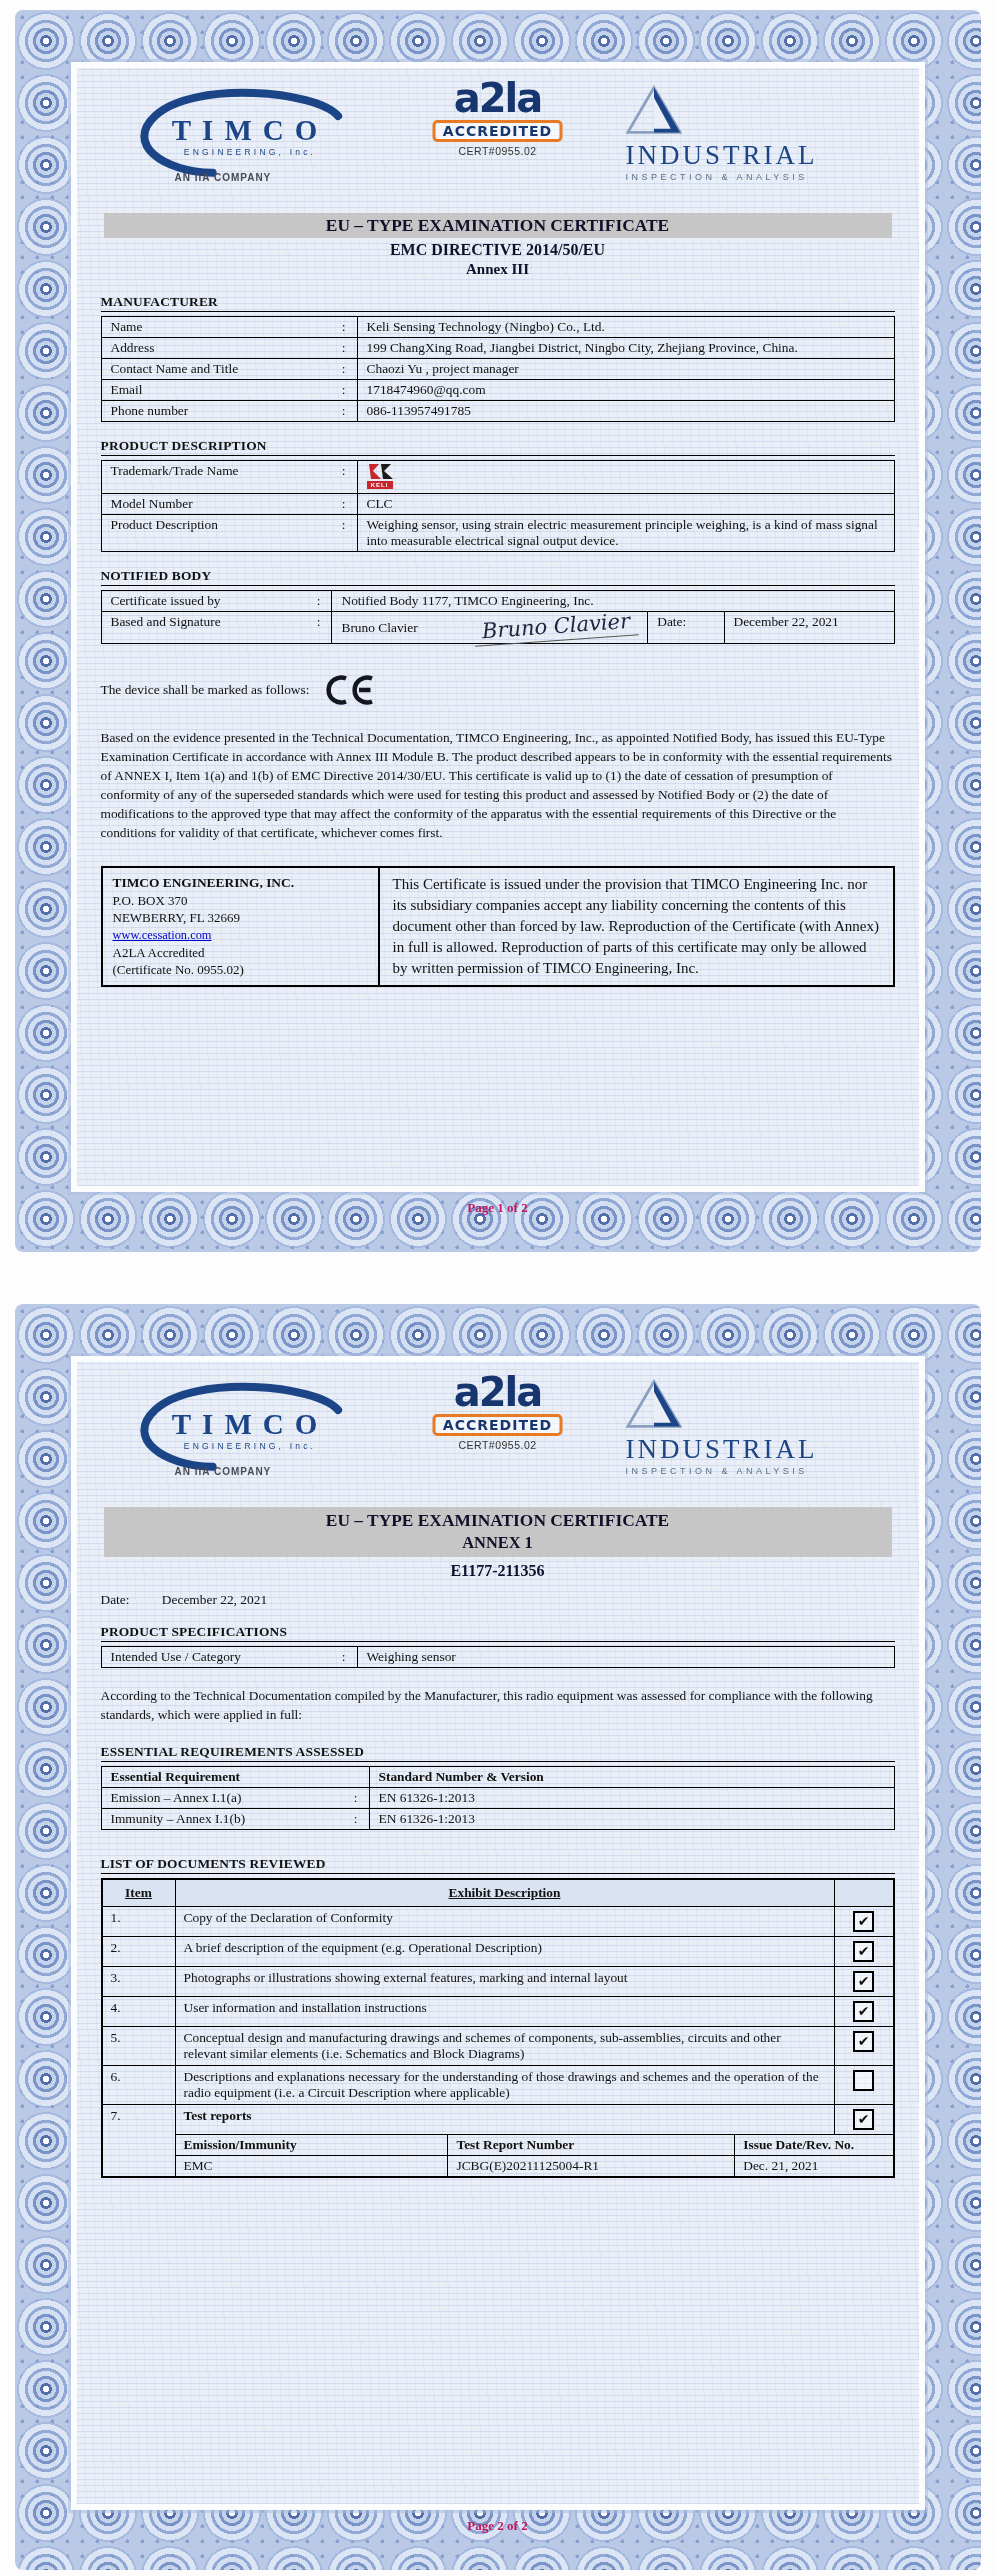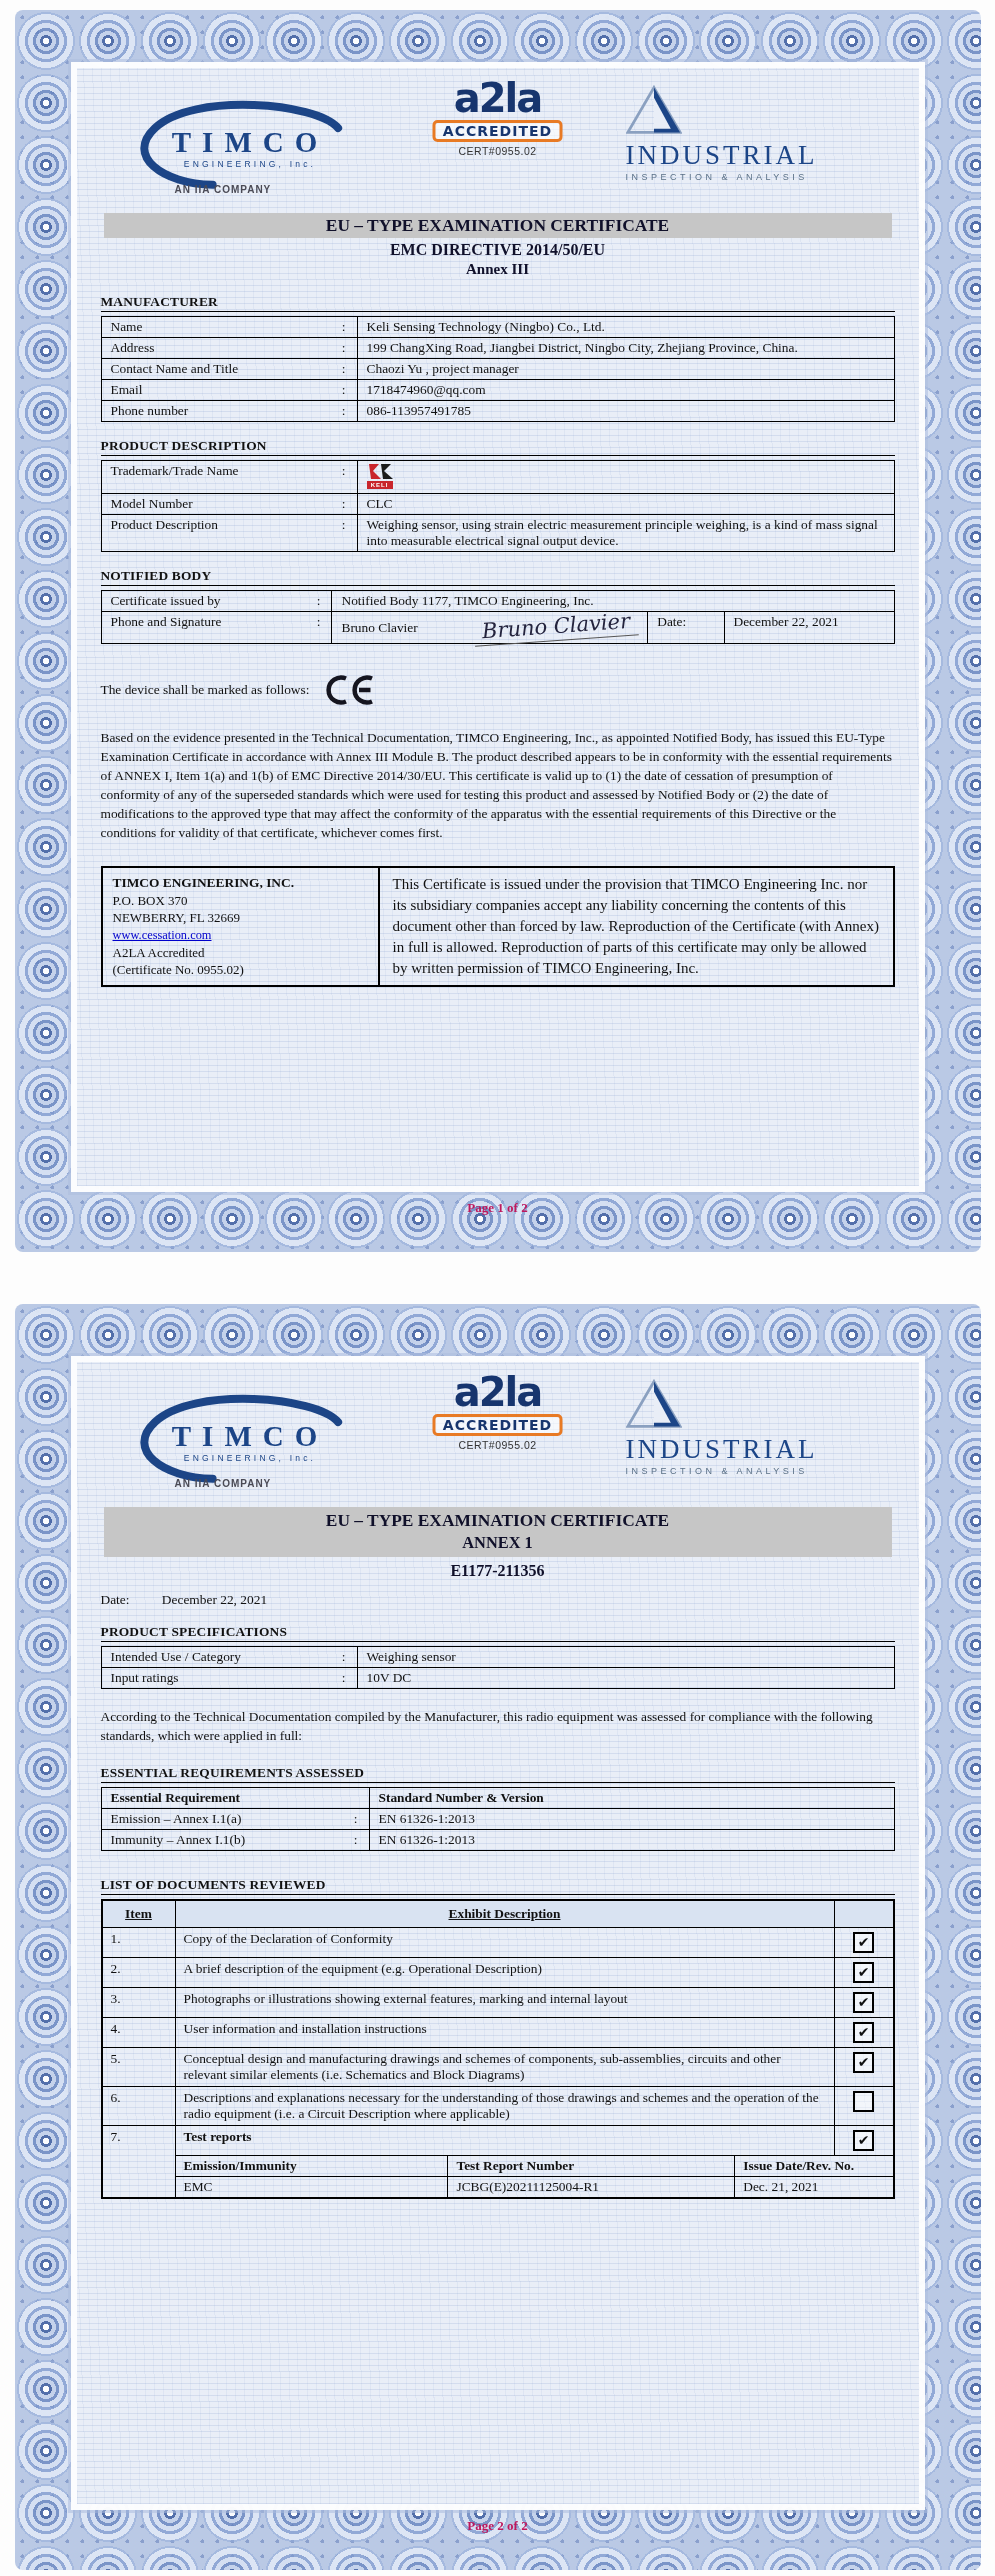--- a/index.html
+++ b/index.html
@@ -17,21 +17,21 @@
   .paper{position:absolute;left:62px;right:62px;top:58px;bottom:66px;
     background-color:#e9eef7;
     background-image:
       repeating-linear-gradient(0deg,rgba(122,150,202,.20) 0 1px,rgba(0,0,0,0) 1px 6px),
       repeating-linear-gradient(88deg,rgba(122,150,202,.10) 0 1px,rgba(0,0,0,0) 1px 9px);
     box-shadow:0 0 0 6px rgba(255,255,255,.95),0 0 0 9px rgba(173,190,222,.55);}
   .content{padding:10px 24px 0;}
 
   
   .logo-row{position:relative;height:135px;}
-  .timco{position:absolute;left:30px;top:24px;width:239px;text-align:center;}
+  .timco{position:absolute;left:30px;top:12px;width:239px;text-align:center;}
   .timco-svg{position:absolute;left:0;top:-4px;width:239px;height:92px;}
   .timco-name{position:relative;font-weight:bold;font-size:29px;color:#1c4587;letter-spacing:11px;padding-top:24px;}
   .timco-sub{position:relative;font-family:"Liberation Sans",sans-serif;font-size:8.5px;color:#1c4587;letter-spacing:3.2px;}
   .timco-tag{position:relative;font-family:"Liberation Sans",sans-serif;font-weight:bold;font-size:10px;color:#4a4a55;letter-spacing:1px;margin-top:15px;text-align:left;padding-left:44px;}
   .a2la{position:absolute;left:50%;transform:translateX(-50%);top:0;text-align:center;width:159px;}
   .a2la-mark{font-family:"DejaVu Sans",sans-serif;font-weight:bold;font-size:40px;line-height:1;color:#17356e;letter-spacing:-2px;}
   .a2la-acc{display:inline-block;border:3px solid #e87a24;border-radius:5px;padding:0 7px;font-family:"DejaVu Sans",sans-serif;font-weight:bold;font-size:14px;color:#17356e;letter-spacing:1px;background:rgba(255,255,255,.6);margin-top:2px;}
   .a2la-cert{font-family:"Liberation Sans",sans-serif;font-size:10.5px;color:#333;margin-top:3px;letter-spacing:0.5px;}
   .industrial{position:absolute;right:14px;top:6px;text-align:left;width:255px;}
   .ind-name{font-size:27px;color:#1c4587;letter-spacing:3px;line-height:1;margin-top:2px;}
@@ -233,21 +233,21 @@
                 <div class="lf">
                   <span>Certificate issued by</span>
                   <span class="cl">:</span>
                 </div>
               </td>
           <td colspan="3">Notified Body 1177, TIMCO Engineering, Inc.</td>
         </tr>
         <tr>
           <td class="lbl">
                 <div class="lf">
-                  <span>Phone and Signature</span>
+                  <span>Based and Signature</span>
                   <span class="cl">:</span>
                 </div>
               </td>
           <td class="sig-main">
             <div class="sigflex">
               <span>Bruno Clavier</span>
               <span class="script">Bruno Clavier</span>
             </div>
           </td>
           <td class="date-l">Date:</td>
@@ -328,29 +328,20 @@
       <table class="tb">
         <tbody>
             <tr>
           <td class="lbl">
                 <div class="lf">
                   <span>Intended Use / Category</span>
                   <span class="cl">:</span>
                 </div>
               </td>
           <td>Weighing sensor</td>
-        </tr>
-        <tr>
-          <td class="lbl">
-                <div class="lf">
-                  <span>Input ratings</span>
-                  <span class="cl">:</span>
-                </div>
-              </td>
-          <td>10V DC</td>
         </tr>
       </tbody>
         </table>
 
       <div class="para" style="margin-top:18px;">According to the Technical Documentation compiled by the Manufacturer, this radio equipment was assessed for compliance with the following standards, which were applied in full:</div>
 
       <div class="sec-h" style="margin-top:20px;">ESSENTIAL REQUIREMENTS ASSESSED</div>
       <table class="tb">
         <tbody>
             <tr>

